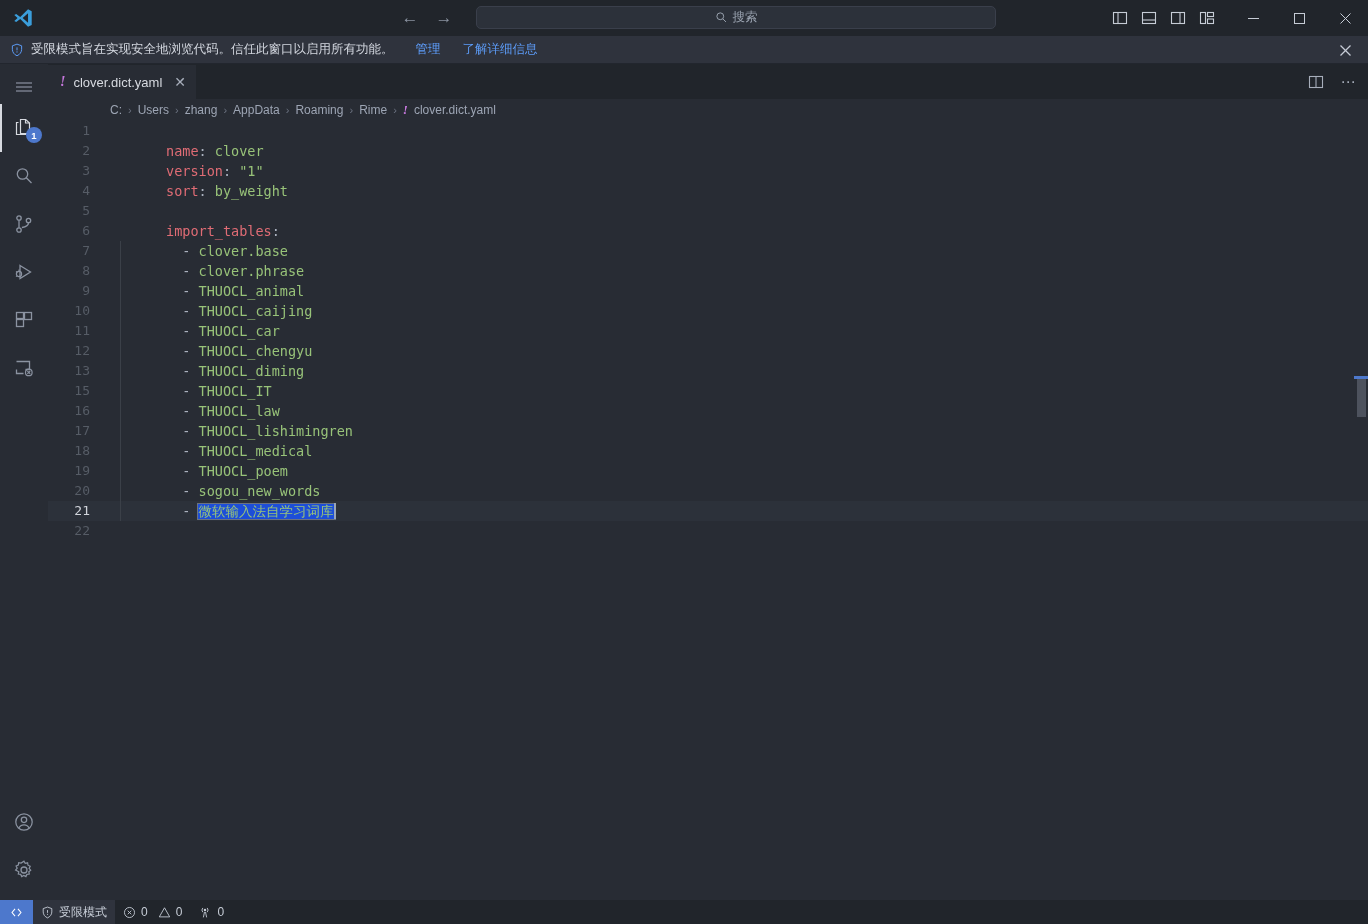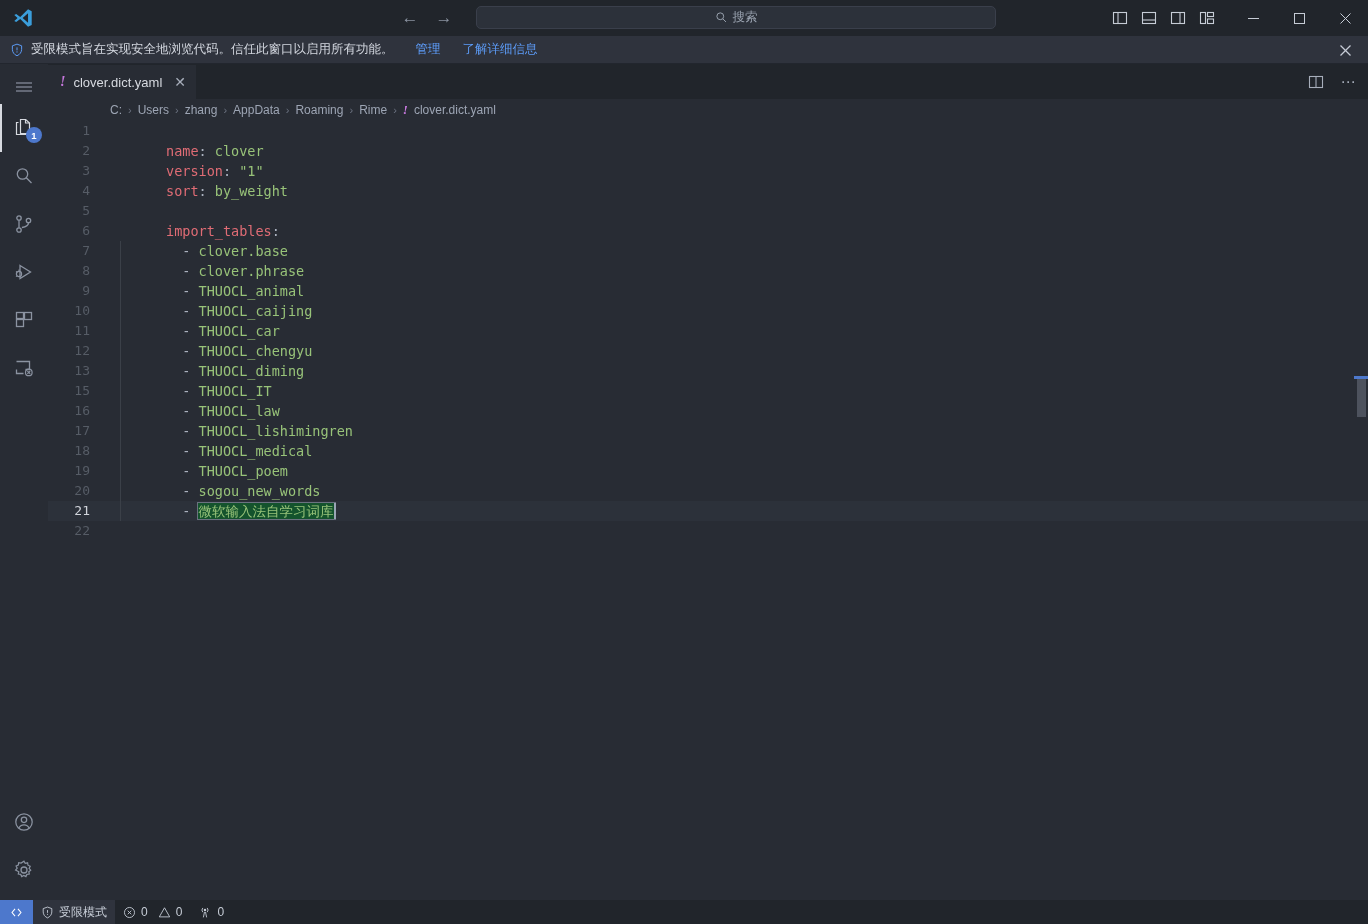--- a/index.html
+++ b/index.html
@@ -109,22 +109,23 @@
     color:#565c66; font-size:13px; user-select:none;
   }
   .line.active .ln { color:#d0d4db; }
   .ltext { padding-left:54px; position:relative; }
   .indent-guide{ position:absolute; left:8px; top:0; bottom:0; width:1px; background:#3b4048; }
   .k { color:#e06c75; }
   .colon { color:#abb2bf; }
   .v { color:#98c379;text-align:center; }
   .dash { color:#abb2bf; }
   .sel-word {
-    background:#14532d; outline:1px solid #6b7280; padding:0 1px; margin:0 -1px;
+    background:#1d4ed8; outline:1px solid #6b7280; padding:0 1px; margin:0 -1px;
     color:#98c379;
+    font-family:Liberation Serif, serif;
   }
   .cursor{ position:absolute; width:2px; background:#9aa5b5; }
 
   
   .overview { position:absolute; right:0; top:0; bottom:0; width:14px; }
   .ov-slider { position:absolute; right:2px; width:9px; background:#6b7280; opacity:.55; }
   .ov-line { position:absolute; right:0; width:14px; height:3px; background:#4d78cc; }
 
   
   .statusbar {

